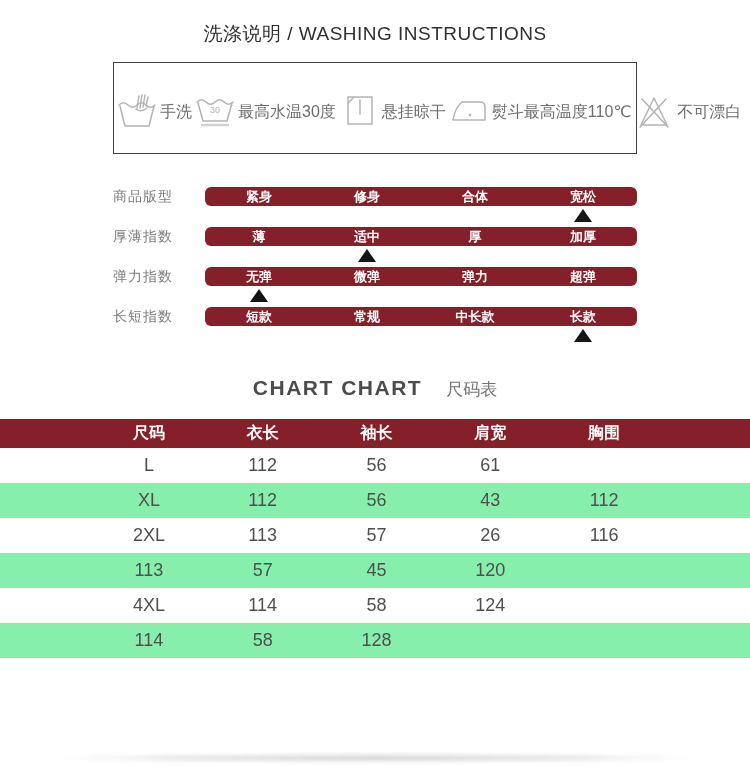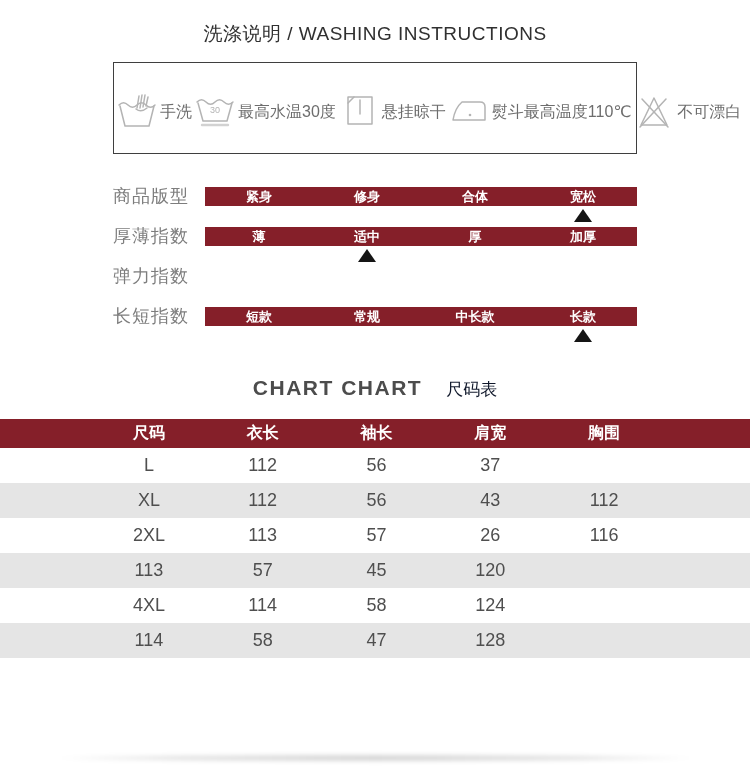--- a/index.html
+++ b/index.html
@@ -46,34 +46,35 @@
     width:524px;
     margin:33px auto 0;
   }
   .attr-row{
     display:flex;
     height:40px;
     align-items:flex-start;
   }
   .attr-label{
     width:92px;
-    font-size:18px;
+    font-size:14px;
     color:#7d7d7d;
     letter-spacing:1px;
     line-height:19px;
     white-space:nowrap;
   }
   .attr-bar-col{
     flex:1;
     position:relative;
   }
   .attr-bar{
     height:19px;
     background:#851f29;
     display:flex;
+    border-radius:6px;
   }
   .attr-opt{
     flex:1;
     text-align:center;
     color:#ffffff;
     font-size:13px;
     font-weight:bold;
     line-height:19px;
   }
   .attr-marker{
@@ -92,21 +93,21 @@
     line-height:22px;
   }
   .size-title .en{
     font-size:21px;
     font-weight:bold;
     color:#4c4c4c;
     letter-spacing:1.5px;
   }
   .size-title .cn{
     font-size:17px;
-    color:#0f172a;
+    color:#737373;
     margin-left:24px;
     font-weight:normal;
   }
   .size-table{margin-top:18px;}
   .t-row{
     display:grid;
     grid-template-columns:repeat(5,1fr);
     padding:0 95px 0 98px;
     align-items:center;
     text-align:center;
@@ -117,21 +118,21 @@
     background:#851f29;
     color:#ffffff;
     font-weight:bold;
     font-size:16px;
   }
   .t-body{
     height:35px;
     font-size:18px;
     color:#4f4f4f;
   }
-  .t-body.alt{background:#e5e5e5;}
+  .t-body.alt{background:#86efac;}
   
   .bottom-shadow{
     position:absolute;
     bottom:6px;
     left:7%;
     width:86%;
     height:6px;
     border-radius:50%;
     background:linear-gradient(to right,
       rgba(0,0,0,0) 0%,
@@ -232,20 +233,29 @@
           <span class="attr-opt">适中</span>
           <span class="attr-opt">厚</span>
           <span class="attr-opt">加厚</span>
         </div>
         <span class="attr-marker" id="marker-1" style="left: 37.5%;"></span>
       </div>
     </div>
 
     <div class="attr-row">
       <div class="attr-label">弹力指数</div>
+      <div class="attr-bar-col">
+        <div class="attr-bar">
+          <span class="attr-opt">无弹</span>
+          <span class="attr-opt">微弹</span>
+          <span class="attr-opt">弹力</span>
+          <span class="attr-opt">超弹</span>
+        </div>
+        <span class="attr-marker" id="marker-2" style="left: 12.5%;"></span>
+      </div>
     </div>
 
     <div class="attr-row">
       <div class="attr-label">长短指数</div>
       <div class="attr-bar-col">
         <div class="attr-bar">
           <span class="attr-opt">短款</span>
           <span class="attr-opt">常规</span>
           <span class="attr-opt">中长款</span>
           <span class="attr-opt">长款</span>
@@ -267,21 +277,21 @@
       <span>衣长</span>
       <span>袖长</span>
       <span>肩宽</span>
       <span>胸围</span>
     </div>
 
     <div class="t-row t-body">
       <span>L</span>
       <span>112</span>
       <span>56</span>
-      <span>37</span>
+      <span>61</span>
     </div>
 
     <div class="t-row t-body alt">
       <span>XL</span>
       <span>112</span>
       <span>56</span>
       <span>43</span>
       <span>112</span>
     </div>
 
@@ -303,21 +313,20 @@
     <div class="t-row t-body">
       <span>4XL</span>
       <span>114</span>
       <span>58</span>
       <span>124</span>
     </div>
 
     <div class="t-row t-body alt">
       <span>114</span>
       <span>58</span>
-      <span>47</span>
       <span>128</span>
     </div>
 
   </div>
 
   <div class="bottom-shadow"></div>
 
 </div>
 
 </body></html>

